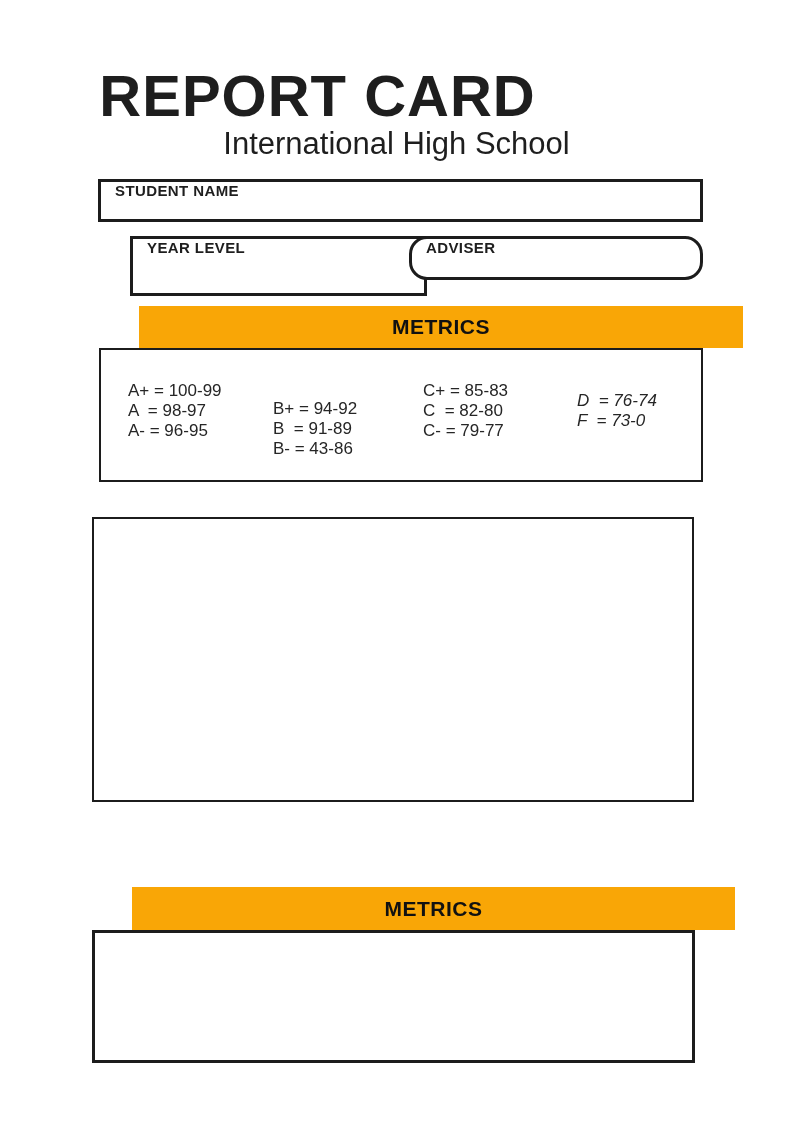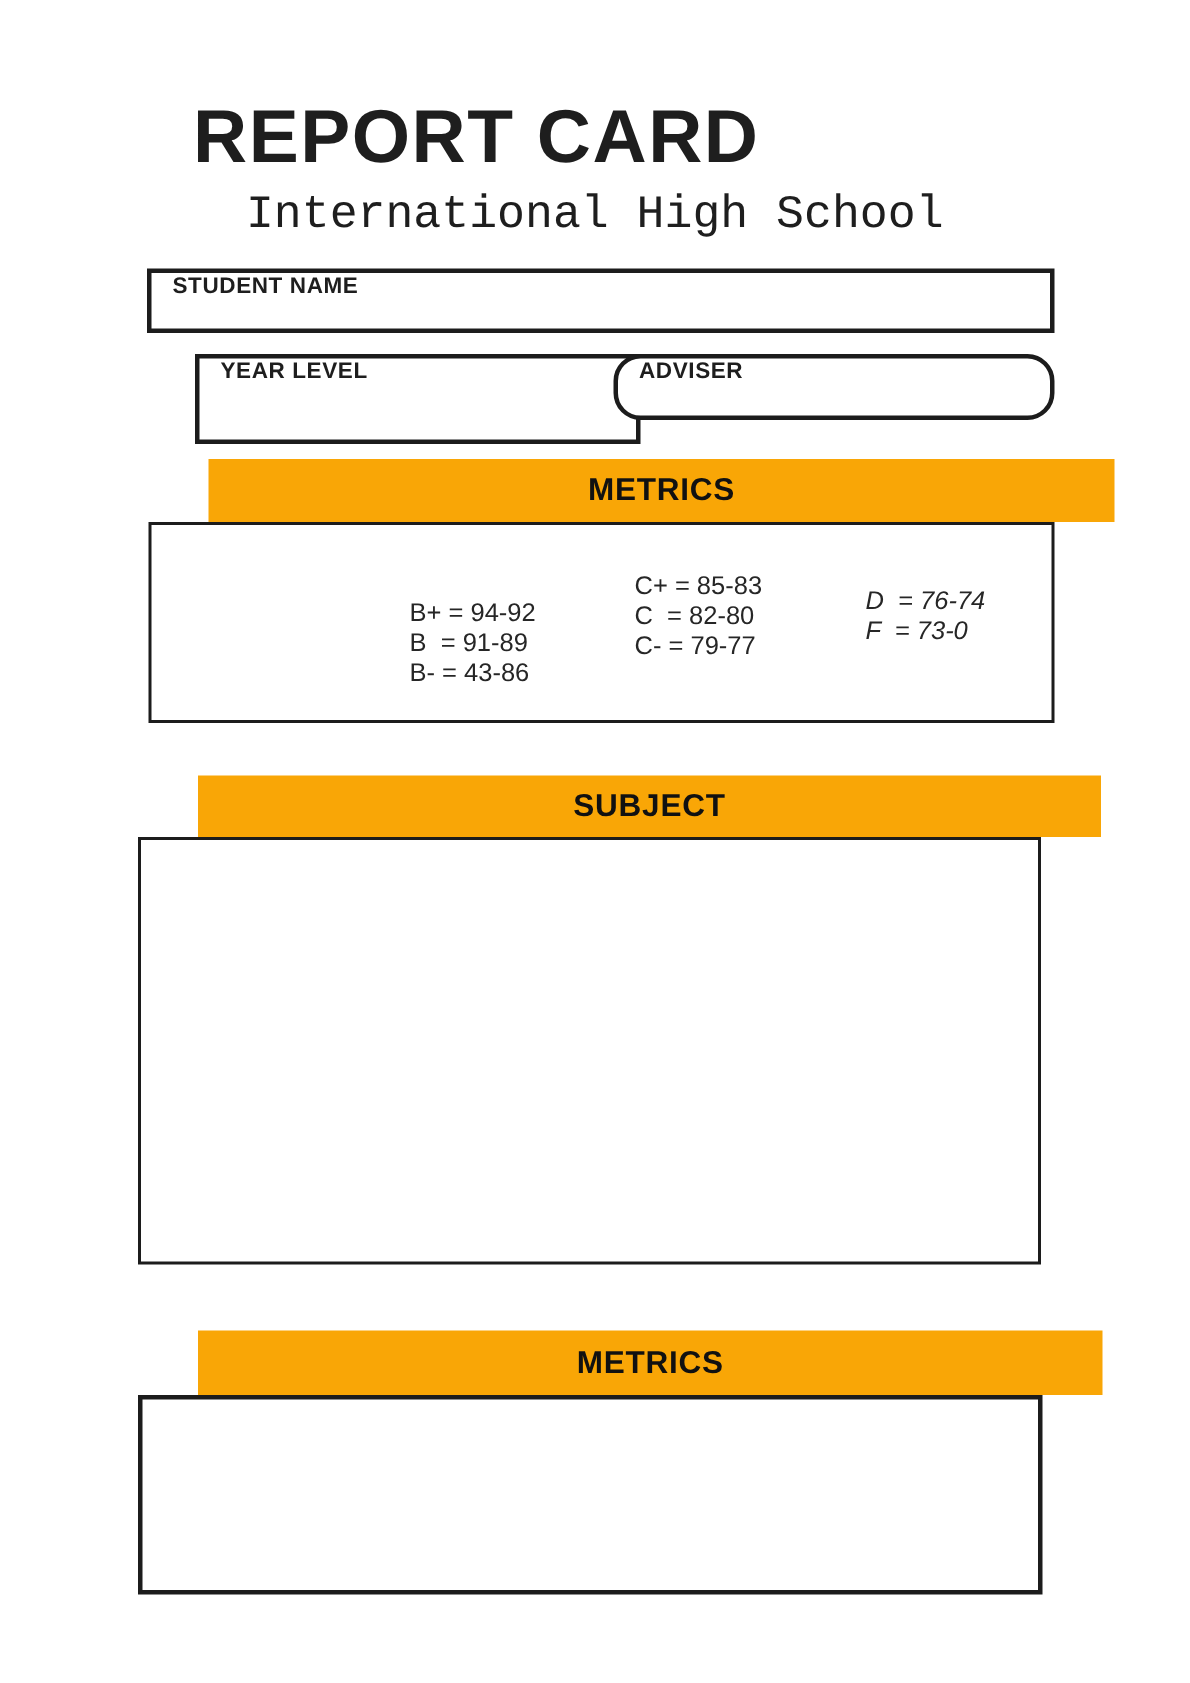--- a/index.html
+++ b/index.html
@@ -16,34 +16,33 @@
     width: 793px;
     height: 1122px;
     background: #ffffff;
     overflow: hidden;
   }
 
   .title {
     position: absolute;
     top: 62px; left: 0; width: 635px;
     text-align: center;
-    font-size: 50px;
+    font-size: 58px;
     font-weight: 800;
     letter-spacing: 1px;
     color: var(--text);
   }
 
   .subtitle {
     position: absolute;
     top: 126px; left: 0; width: 793px;
     text-align: center;
     font-size: 31px;
     font-weight: 400;
     color: var(--text);
-    font-family: Liberation Mono, monospace;
   }
 
   .field-box {
     position: absolute;
     border: 3px solid var(--border);
     background: #ffffff;
     display: flex;
     align-items: flex-start;
     padding-left: 14px;
     cursor: text;
@@ -117,39 +116,43 @@
     <span class="field-label">YEAR LEVEL</span>
   </div>
 
   <div class="field-box field-adviser">
     <span class="field-label">ADVISER</span>
   </div>
 
   <section class="section sec-metrics">
     <div class="section-header">METRICS</div>
     <div class="section-body">
+      <div class="mcol mcol-a">
+        <div class="mline">A+ = 100-99</div>
+        <div class="mline">A  = 98-97</div>
+        <div class="mline">A- = 96-95</div>
+      </div>
       <div class="mcol mcol-b">
         <div class="mline">B+ = 94-92</div>
         <div class="mline">B  = 91-89</div>
         <div class="mline">B- = 43-86</div>
       </div>
       <div class="mcol mcol-c">
         <div class="mline">C+ = 85-83</div>
         <div class="mline">C  = 82-80</div>
         <div class="mline">C- = 79-77</div>
       </div>
       <div class="mcol mcol-d">
         <div class="mline">D  = 76-74</div>
         <div class="mline">F  = 73-0</div>
       </div>
     </div>
   </section>
 
   <section class="section sec-subject">
-    <div class="section-header">SUBJECT</div>
     <div class="section-body"></div>
   </section>
 
   <section class="section sec-comments">
     <div class="section-header">METRICS</div>
     <div class="section-body"></div>
   </section>
 
 </div>
 

